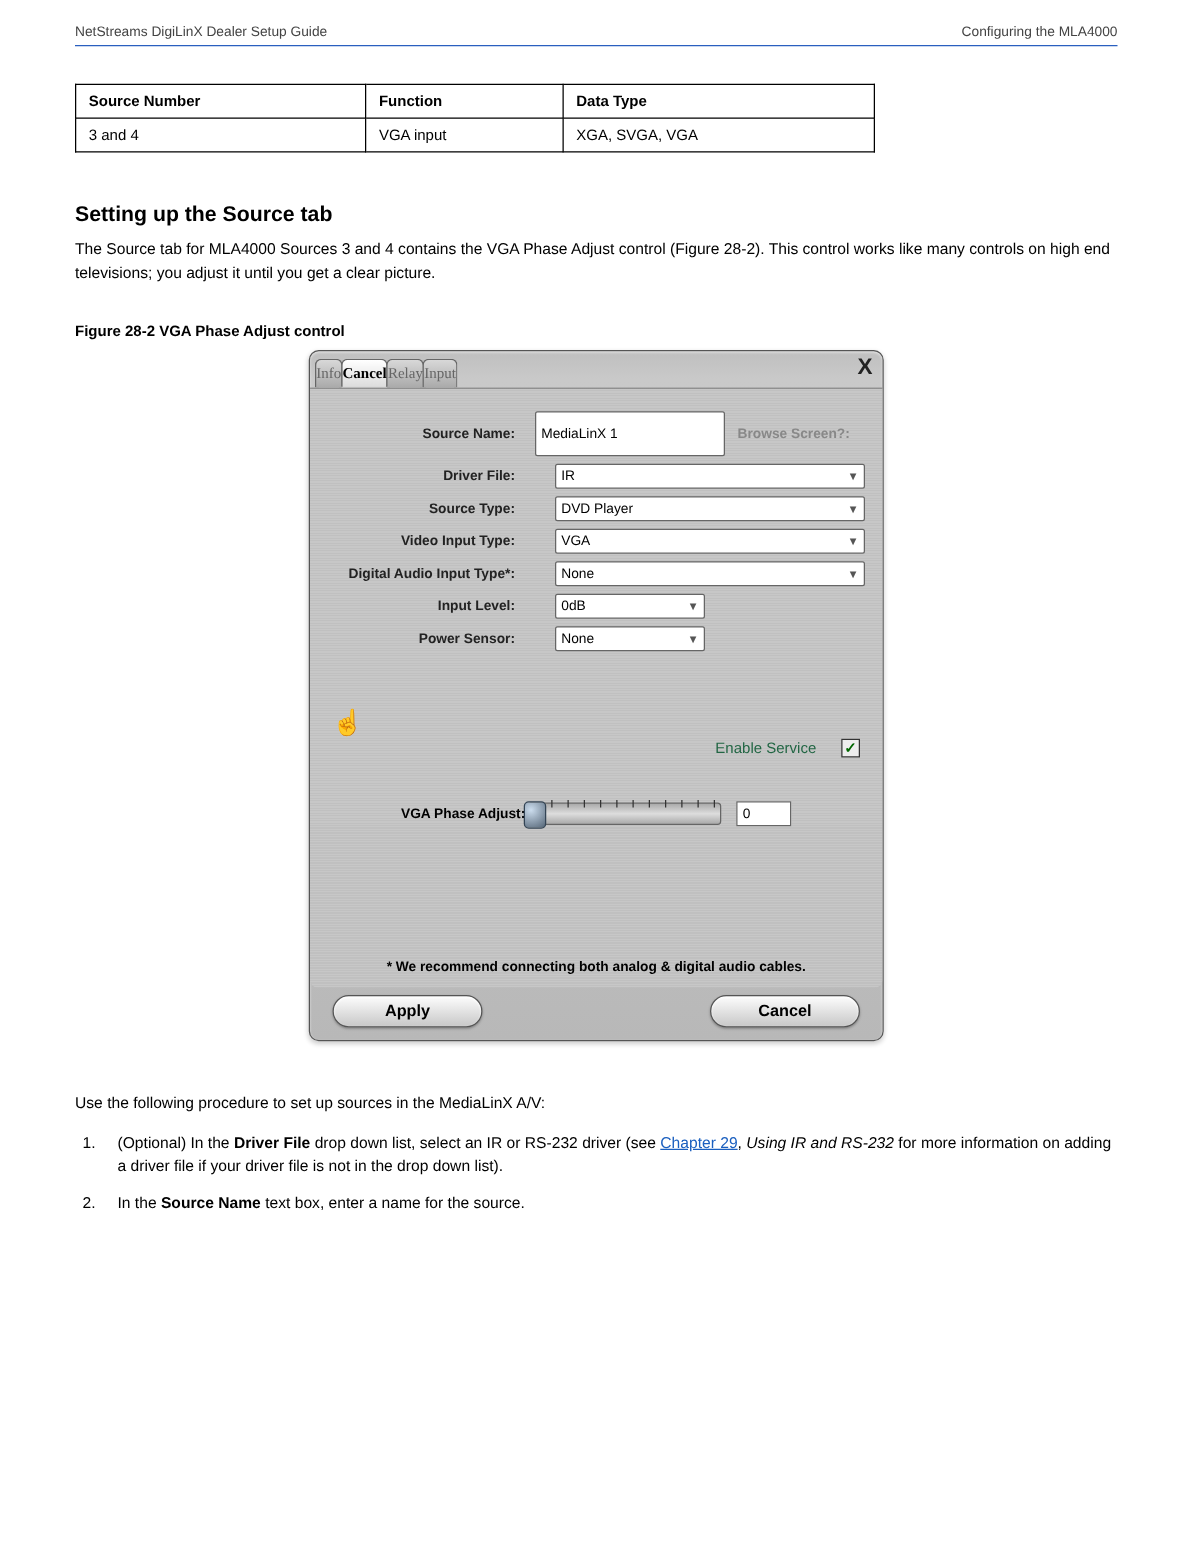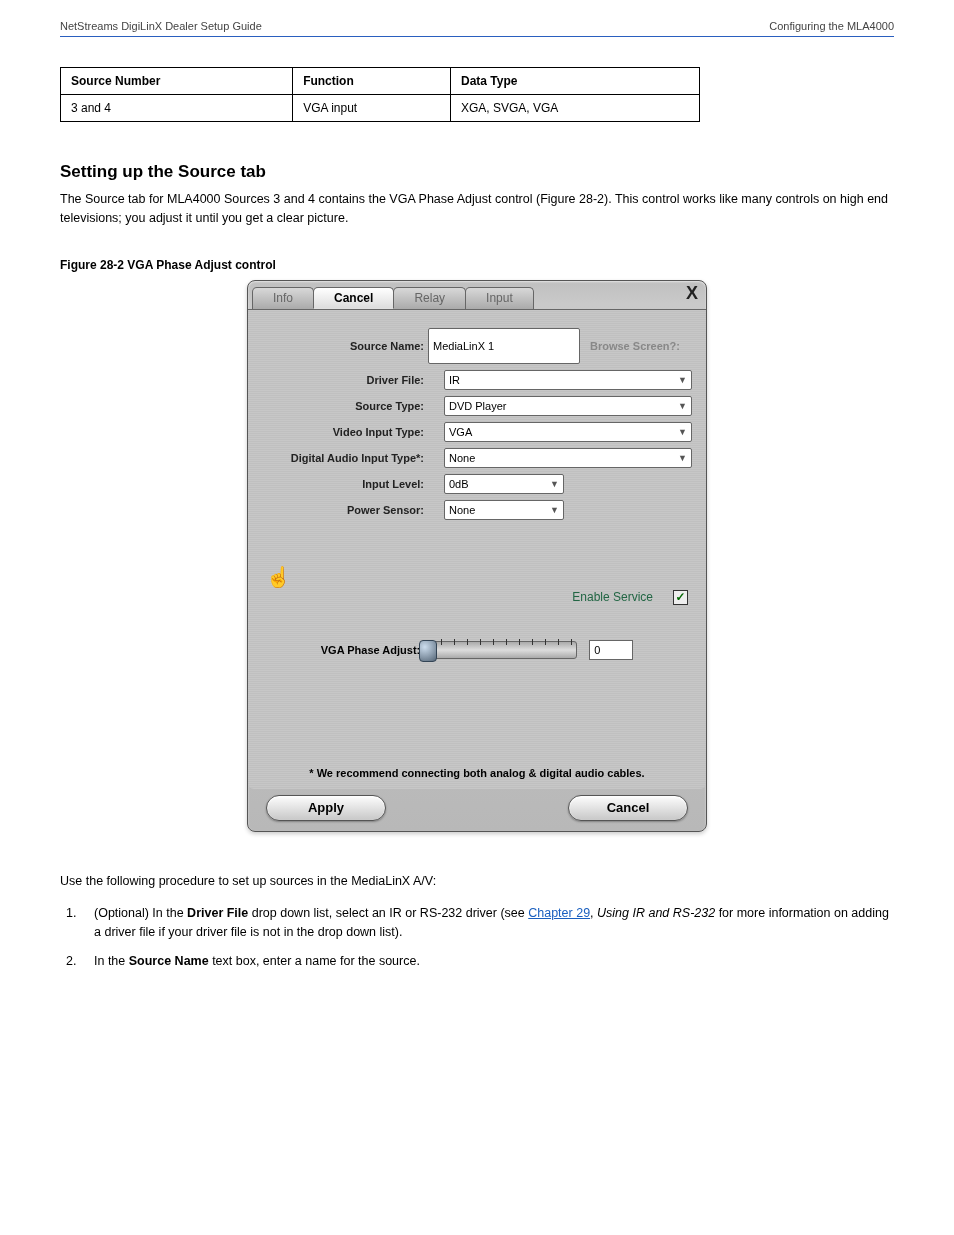--- a/index.html
+++ b/index.html
@@ -72,23 +72,23 @@
     font-size: 18px;
     color: #222;
     cursor: pointer;
   }
   .tabs {
     display: flex;
     gap: 0;
     padding: 6px 4px 0 4px;
   }
   .tab {
-    font-family: Liberation Sans, sans-serif;
+    font-family: Liberation Serif, serif;
     font-size: 12px;
-    padding: 3px 20px;
+    padding: 3px 0;
     background: linear-gradient(#d8d8d8,#aaa);
     border: 1px solid #666;
     border-bottom: none;
     border-top-left-radius: 5px;
     border-top-right-radius: 5px;
     color: #666;
     margin-right: -1px;
     cursor: pointer;
   }
   .tab.active {
@@ -110,21 +110,21 @@
   .form-row {
     display: flex;
     align-items: center;
     margin-bottom: 6px;
   }
   .form-label {
     flex: 0 0 170px;
     text-align: right;
     font-weight: bold;
     font-size: 11px;
-    padding-right: 4px;
+    padding-right: 16px;
     color: #222;
   }
   .text-input {
     flex: 0 0 120px;
     height: 36px;
     border: 1px solid #666;
     background: #fff;
     font-size: 11px;
     padding: 1px 4px;
     border-radius: 2px;

